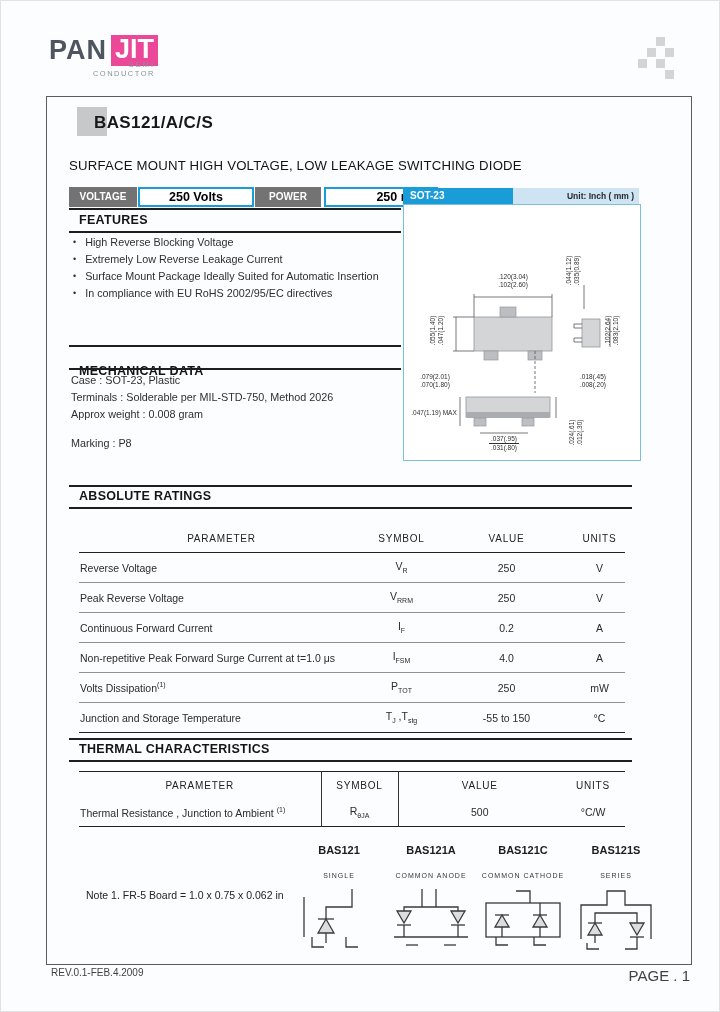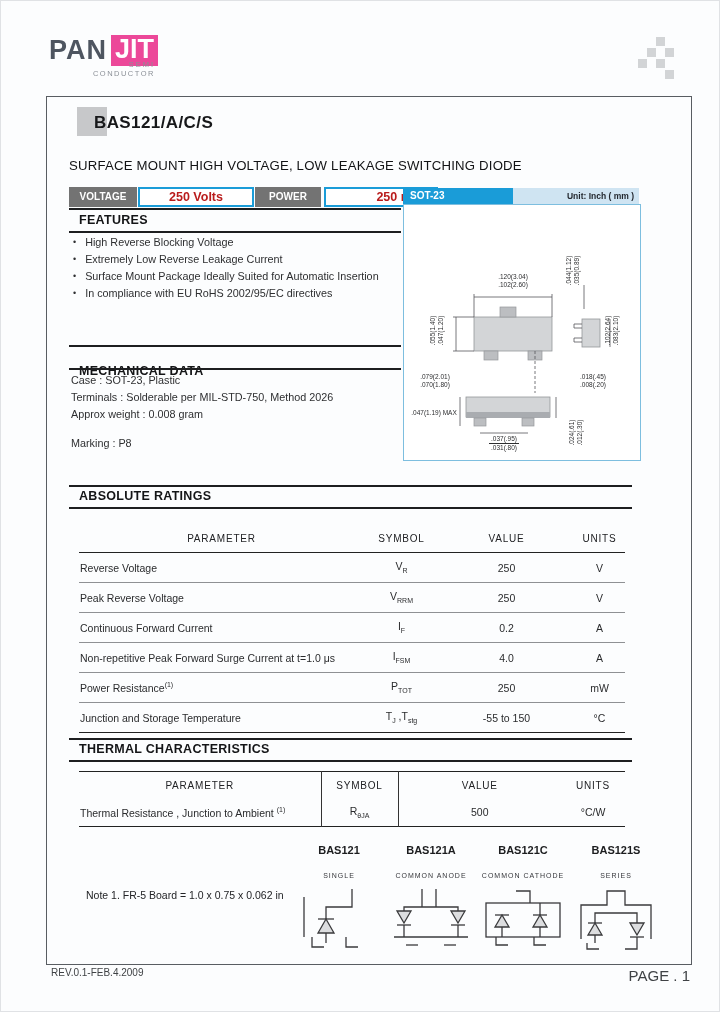--- a/index.html
+++ b/index.html
@@ -20,21 +20,21 @@
   .content-box{left:45px;top:95px;width:644px;height:867px;border:1px solid #595d62;}
 
   
   .title-square{left:76px;top:106px;width:30px;height:29px;background:#c7c8ca;}
   .part-number{left:93px;top:112px;font-size:17px;font-weight:bold;color:#17181a;letter-spacing:.4px;}
   .doc-subtitle{left:68px;top:157px;font-size:13.2px;font-weight:normal;color:#121315;letter-spacing:.2px;}
 
   
   .bar-label{top:186px;height:20px;background:#737373;color:#fff;font-size:10px;font-weight:bold;
              text-align:center;line-height:20px;}
-  .bar-value{top:186px;height:16px;border:2px solid #1a9cd8;background:#fff;color:#b91c1c;
+  .bar-value{top:186px;height:16px;border:2px solid #1a9cd8;background:#fff;color:#000000;
              font-size:12.5px;font-weight:bold;text-align:center;line-height:16px;}
   .v-label{left:68px;width:68px;}
   .v-value{left:137px;width:112px;}
   .p-label{left:254px;width:66px;}
   .p-value{left:323px;width:72px;padding-left:38px;}
 
   .rule{position:absolute;background:#1d1e20;}
   .sec-title{position:absolute;font-size:12.5px;font-weight:bold;color:#141517;letter-spacing:.3px;}
 
   .feat-item{position:absolute;left:72px;font-size:10.8px;color:#2e2f31;}
@@ -237,21 +237,21 @@
         <td class="c">0.2</td>
         <td class="c">A</td>
       </tr>
       <tr>
         <td><span>Non-repetitive Peak Forward Surge Current at t=1.0 μs</span></td>
         <td class="c"><span>I</span><sub>FSM</sub></td>
         <td class="c">4.0</td>
         <td class="c">A</td>
       </tr>
       <tr>
-        <td><span>Power Resistance</span><sup>(1)</sup></td>
+        <td><span>Volts Dissipation</span><sup>(1)</sup></td>
         <td class="c"><span>P</span><sub>TOT</sub></td>
         <td class="c">250</td>
         <td class="c">mW</td>
       </tr>
       <tr>
         <td><span>Junction and Storage Temperature</span></td>
         <td class="c"><span>T</span><sub>J</sub><span> ,T</span><sub>stg</sub></td>
         <td class="c">-55 to 150</td>
         <td class="c">°C</td>
       </tr>

